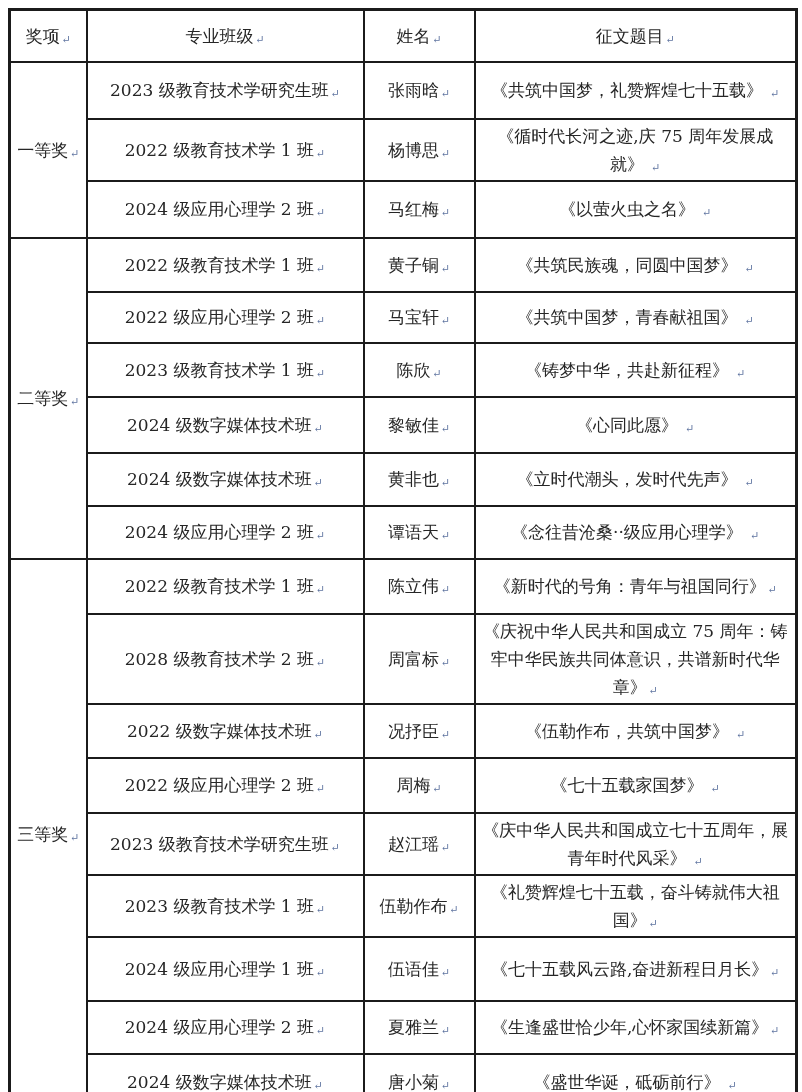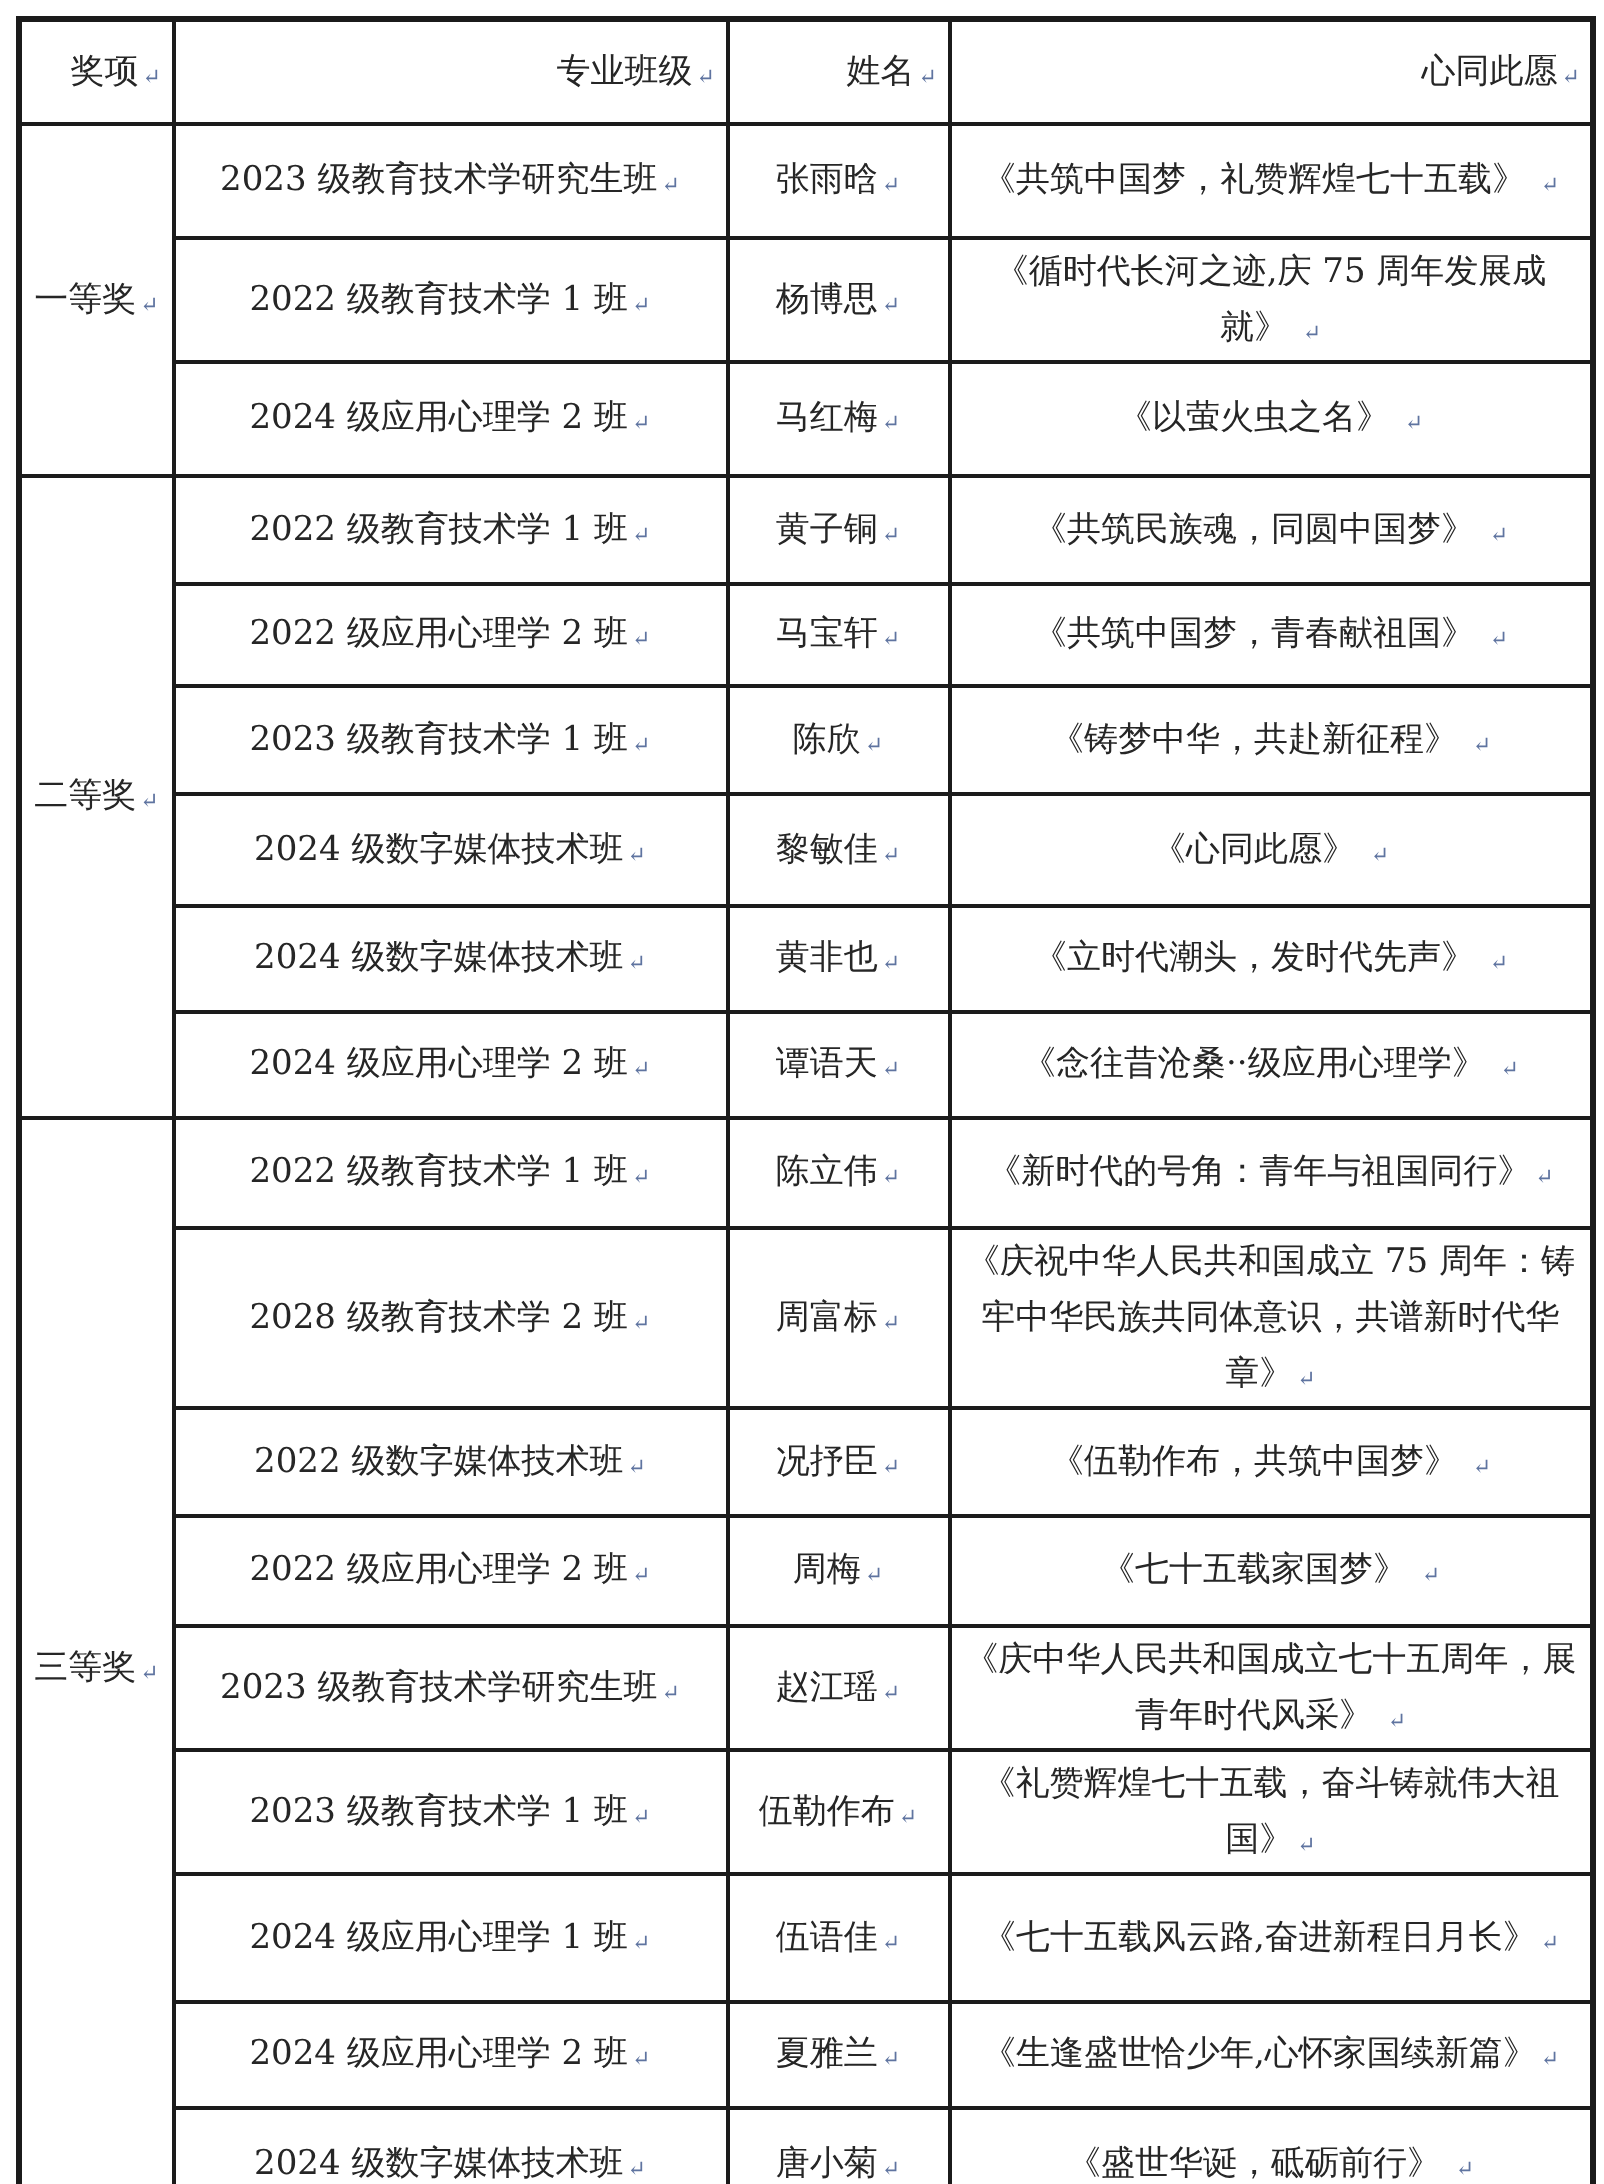--- a/index.html
+++ b/index.html
@@ -30,21 +30,21 @@
     border: 2px solid #1b1b1b;
     text-align: center;
     vertical-align: middle;
     padding: 2px 5px;
     font-weight: normal;
     font-size: 17px;
     line-height: 1.65;
     overflow: hidden;
     word-break: break-all;
   }
-  th { font-size: 17px; text-align: right; }
+  th { font-size: 17px; }
   .pmark {
     color: #5f74a0;
     font-size: 11px;
     margin-left: 2px;
     vertical-align: -1px;
   }
   col.c-award { width: 77px; }
   col.c-class { width: 277px; }
   col.c-name  { width: 111px; }
   col.c-title { width: 322px; }
@@ -59,21 +59,21 @@
         <col class="c-class">
         <col class="c-name">
         <col class="c-title">
     </colgroup>
 
     <tbody>
         <tr style="height:52px">
       <th><span>奖项</span><span class="pmark">↵</span></th>
       <th><span>专业班级</span><span class="pmark">↵</span></th>
       <th><span>姓名</span><span class="pmark">↵</span></th>
-      <th><span>心同此愿</span><span class="pmark">↵</span></th>
+      <th><span>征文题目</span><span class="pmark">↵</span></th>
     </tr>
 
     <tr style="height:57px">
       <td rowspan="3"><span>一等奖</span><span class="pmark">↵</span></td>
       <td><span>2023 级教育技术学研究生班</span><span class="pmark">↵</span></td>
       <td><span>张雨晗</span><span class="pmark">↵</span></td>
       <td><span>《共筑中国梦，礼赞辉煌七十五载》</span> <span class="pmark">↵</span></td>
     </tr>
     <tr style="height:57px">
       <td><span>2022 级教育技术学 1 班</span><span class="pmark">↵</span></td>

